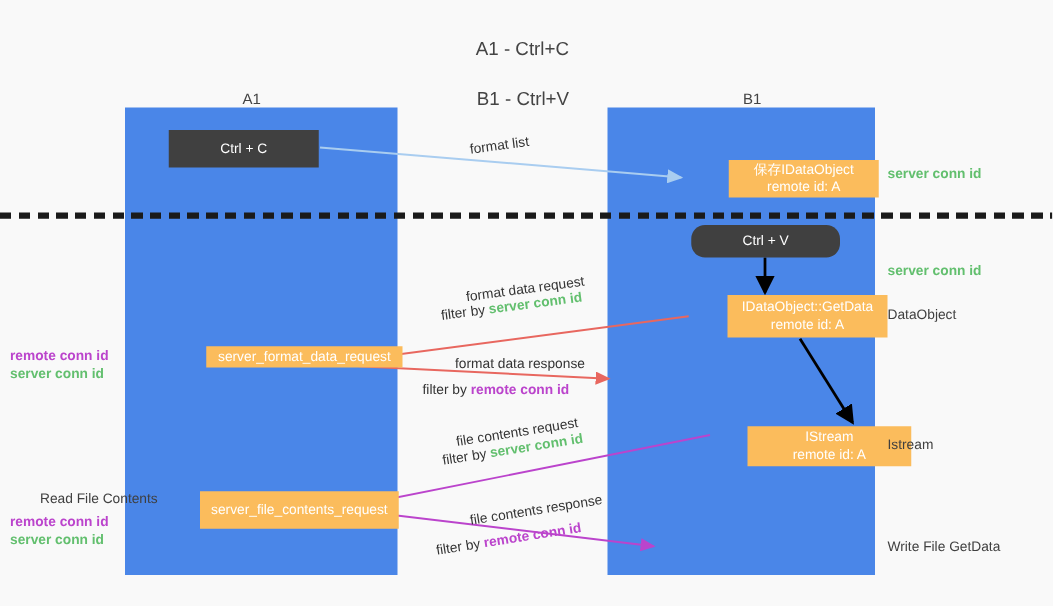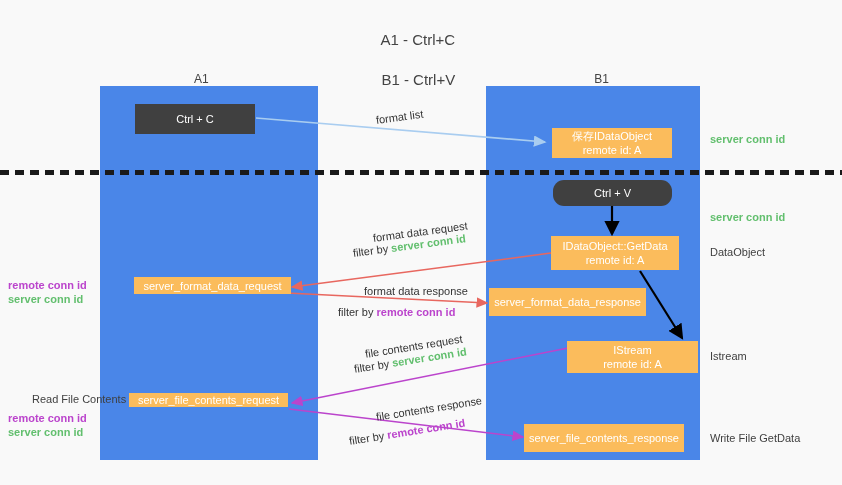--- a/index.html
+++ b/index.html
@@ -44,21 +44,21 @@
     align-items: center;
     justify-content: center;
     text-align: center;
     font-size: 11px;
     color: #ffffff;
     line-height: 14px;
     box-sizing: border-box;
     white-space: pre;
   }
   .box.green { background: #404040; }
-  .box.orange { background: #fbbc5c; }
+  .box.orange { background: #fbbc5c; margin-left: 31px; }
   .dash-line {
     position: absolute;
     left: 0;
     top: 170px;
     width: 842px;
     height: 5px;
     background-image: repeating-linear-gradient(to right,
       #1a1a1a 0px, #1a1a1a 9px, rgba(0,0,0,0) 9px, rgba(0,0,0,0) 15px);
   }
   .side-label {
@@ -144,47 +144,41 @@
   <div class="dash-line"></div>
 
   <div class="box green" style="left:135px; top:104px; width:120px; height:30px;">
     <span>Ctrl + C</span>
   </div>
 
   <div class="box orange" style="left:134px; top:277px; width:157px; height:17px;">
     <span>server_format_data_request</span>
   </div>
 
-  <div class="box orange" style="left:129px; top:393px; width:159px; height:14px;">
+  <div class="box orange" style="left:129px; top:393px; width:159px; height:30px;">
     <span>server_file_contents_request</span>
   </div>
 
   <div class="box orange" style="left:552px; top:128px; width:120px; height:30px;">
     <span><span>保存IDataObject</span><br><span>remote id: A</span></span>
   </div>
 
   <div class="box green" style="left:553px; top:180px; width:119px; height:26px;border-radius:11px;">
     <span>Ctrl + V</span>
   </div>
 
   <div class="box orange" style="left:551px; top:236px; width:128px; height:34px;">
     <span><span>IDataObject::GetData</span><br><span>remote id: A</span></span>
   </div>
 
-  <div class="box orange" style="left:489px; top:288px; width:157px; height:28px;">
-    <span>server_format_data_response</span>
-  </div>
 
   <div class="box orange" style="left:567px; top:341px; width:131px; height:32px;">
     <span><span>IStream</span><br><span>remote id: A</span></span>
   </div>
 
-  <div class="box orange" style="left:524px; top:424px; width:160px; height:28px;">
-    <span>server_file_contents_response</span>
-  </div>
 
   <div class="side-label green" style="left:710px; top:132px;">server conn id</div>
   <div class="side-label green" style="left:710px; top:210px;">server conn id</div>
   <div class="side-label" style="left:710px; top:245px;">DataObject</div>
   <div class="side-label" style="left:710px; top:349px;">Istream</div>
   <div class="side-label" style="left:710px; top:431px;">Write File GetData</div>
 
   <div class="side-label purple" style="left:8px; top:278px;">remote conn id</div>
   <div class="side-label green" style="left:8px; top:292px;">server conn id</div>
 

